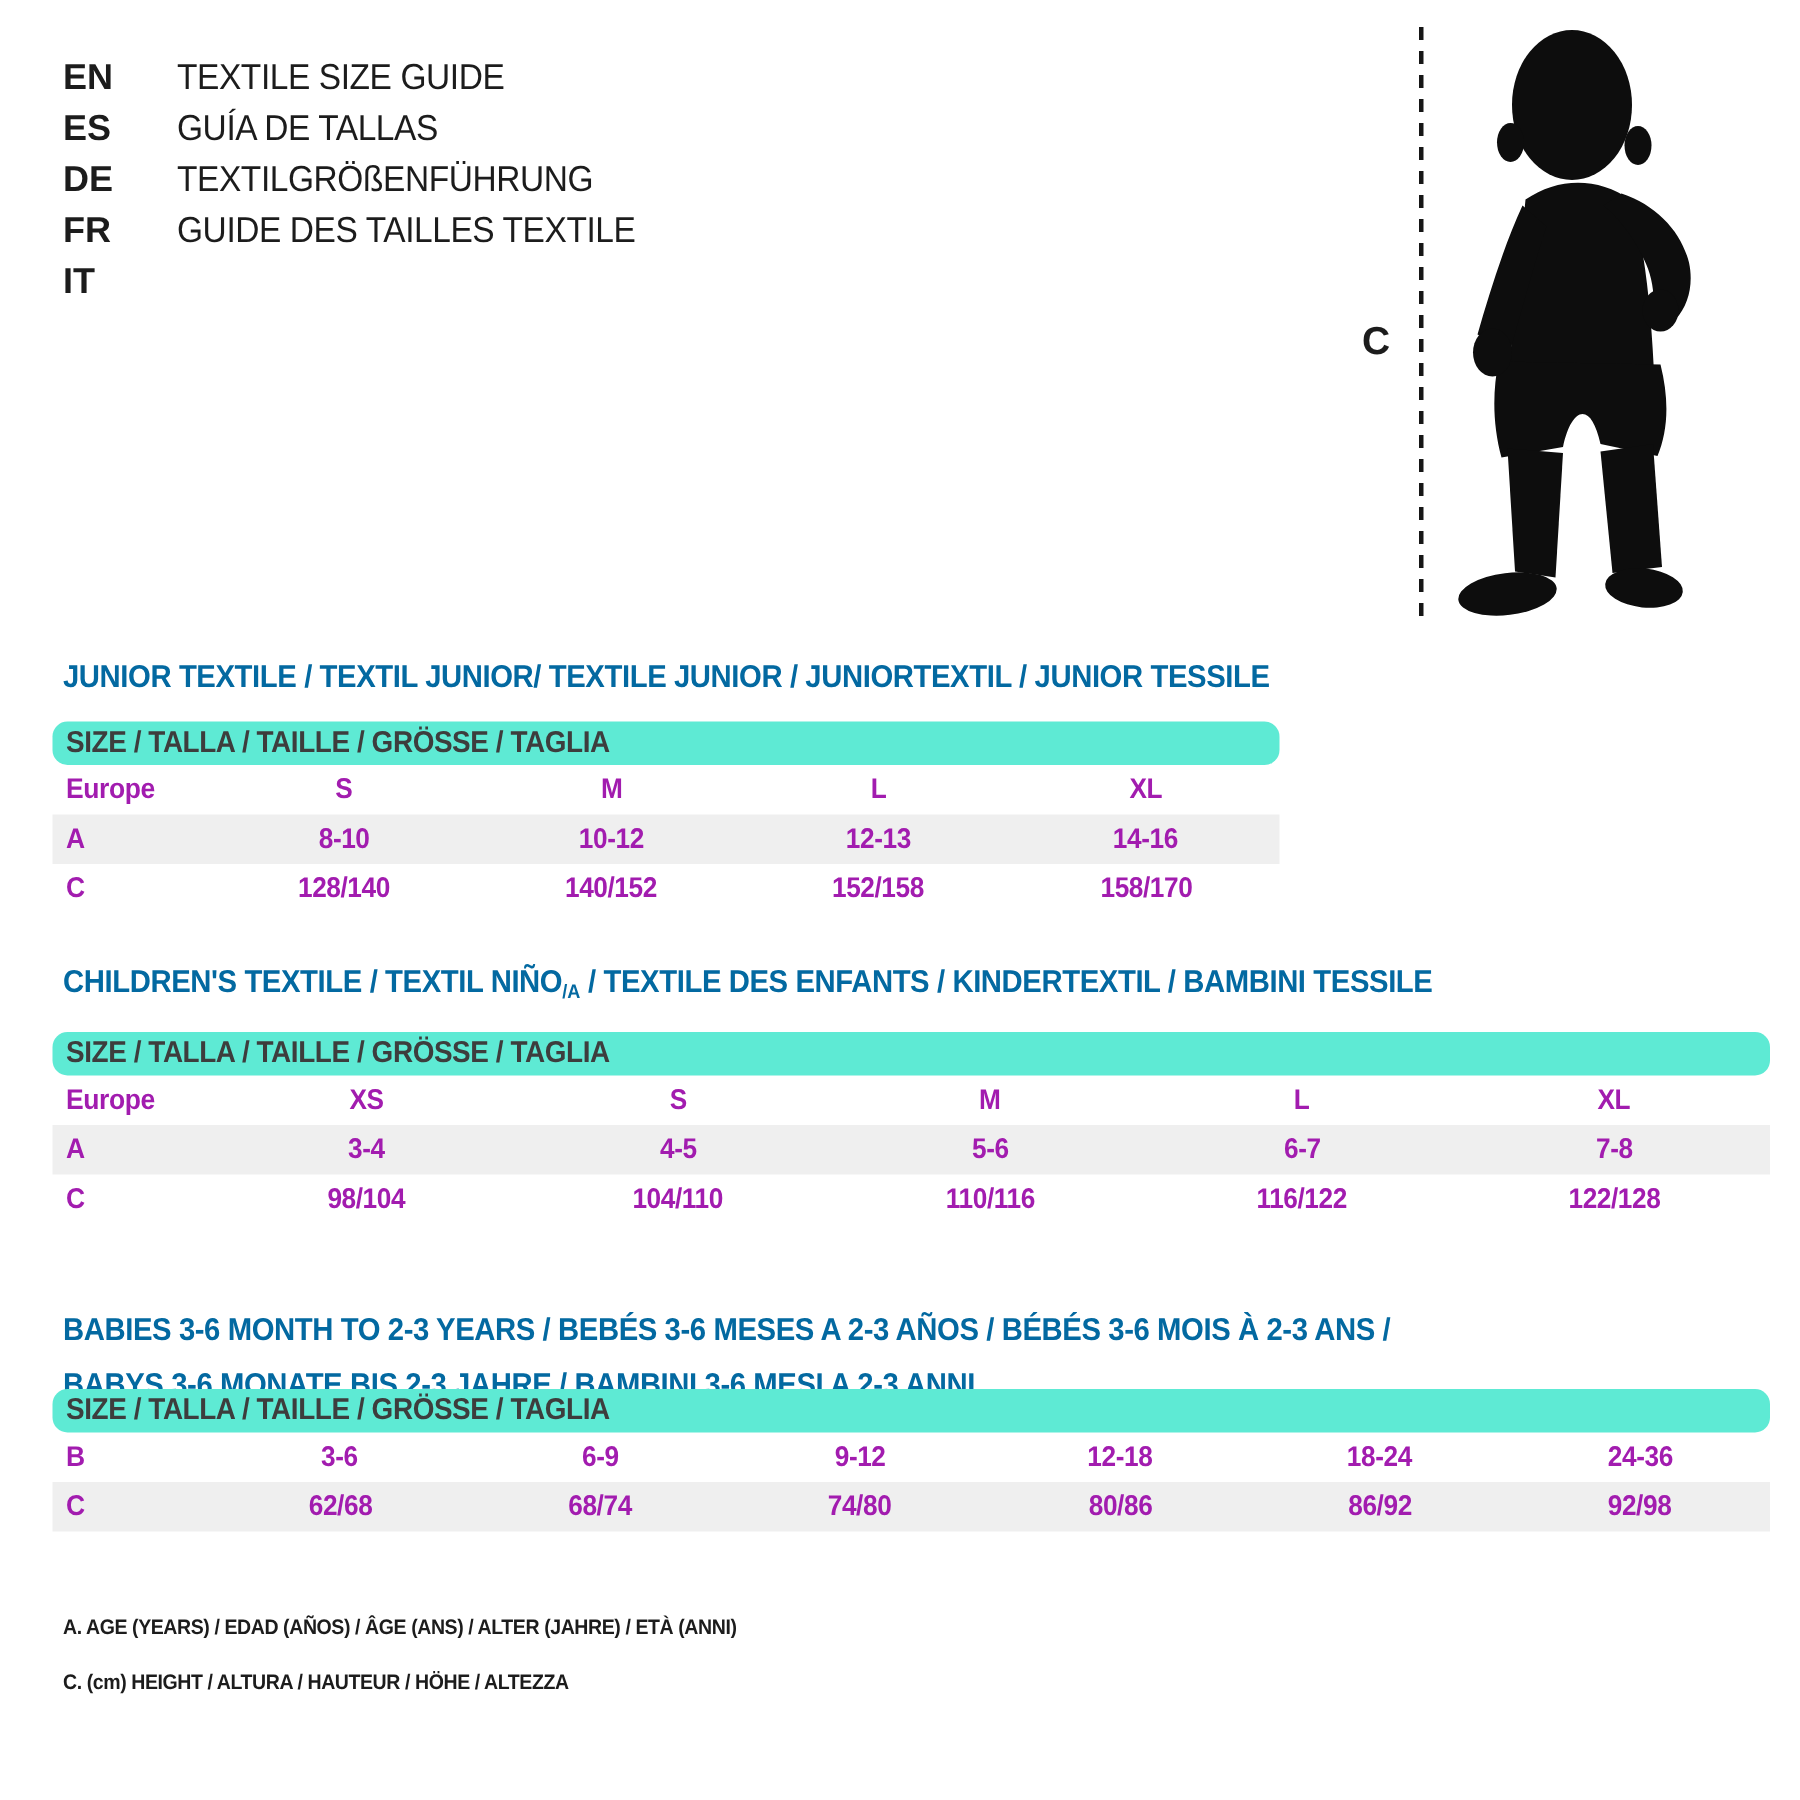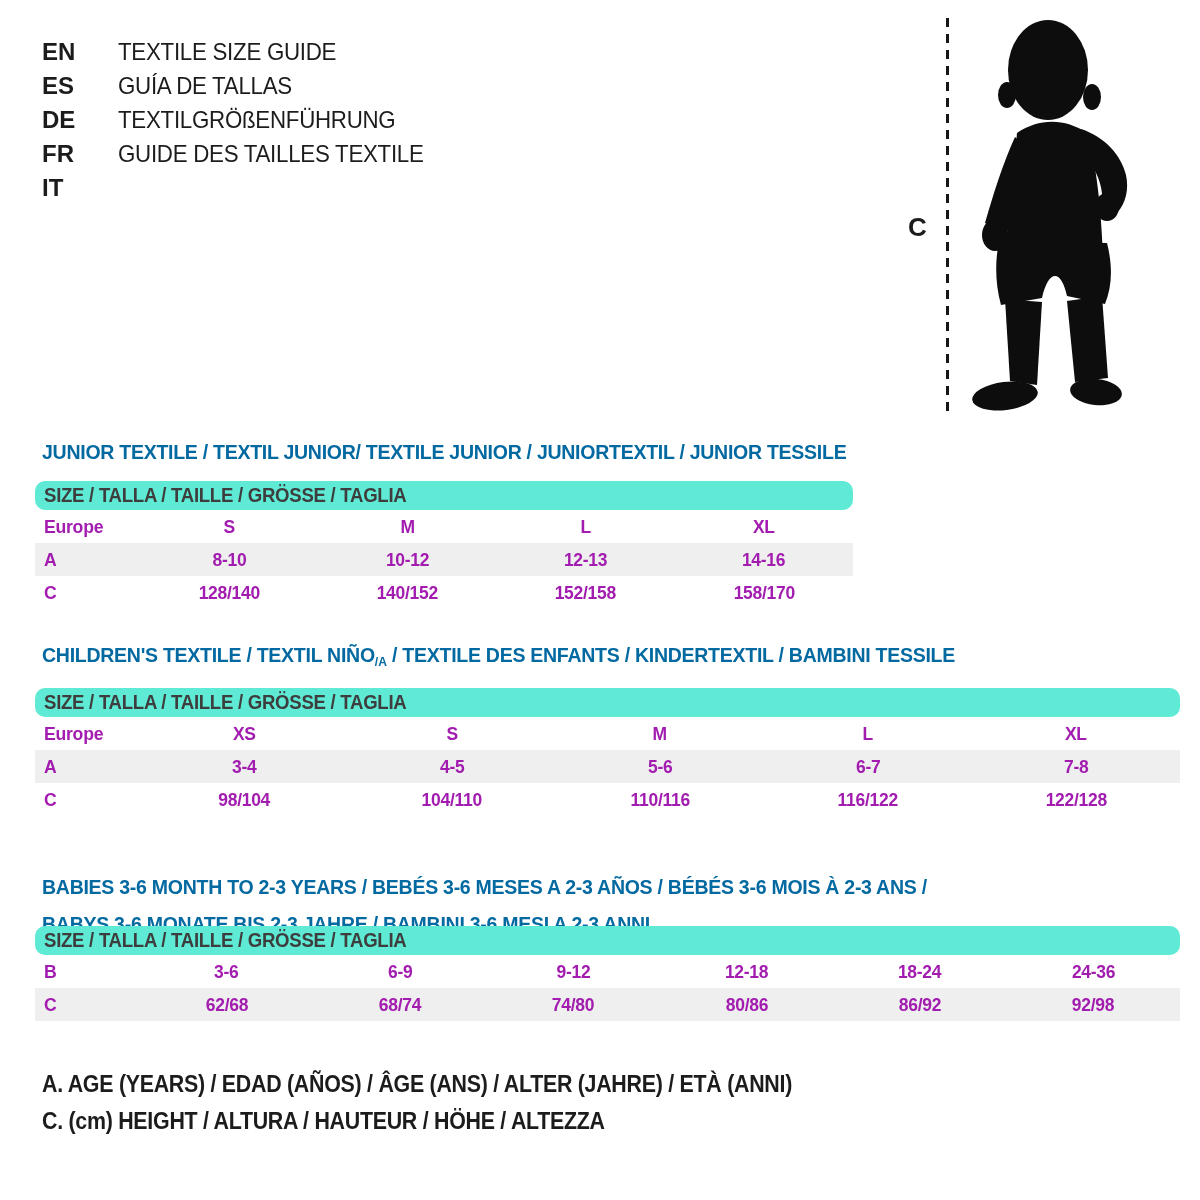--- a/index.html
+++ b/index.html
@@ -45,21 +45,21 @@
   .trow { display: grid; height: 33px; align-items: center; font-size: 19px; font-weight: 700; color: #a21caf; }
   .trow.alt { background: #efefef; }
   .t-lbl { text-align: left; padding-left: 9px; }
   .t-val { text-align: center; }
   .cols4 { grid-template-columns: 105px repeat(4, 1fr); }
   .cols5 { grid-template-columns: 105px repeat(5, 1fr); }
   .cols6 { grid-template-columns: 105px repeat(6, 1fr); }
 
   
   .legend { left: 42px; top: 1066px; }
-  .legend-line { font-size: 23px; font-weight: 700; line-height: 37px; white-space: nowrap; text-decoration: underline; }
+  .legend-line { font-size: 14px; font-weight: 700; line-height: 37px; white-space: nowrap; text-decoration: underline; }
 </style>
 </head>
 <body>
 
 <div class="abs lang-block">
   <div class="lang-row">
     <span class="lang-code">EN</span>
     <span class="lang-label"><span class="cond">TEXTILE SIZE GUIDE</span></span>
   </div>
   <div class="lang-row">

